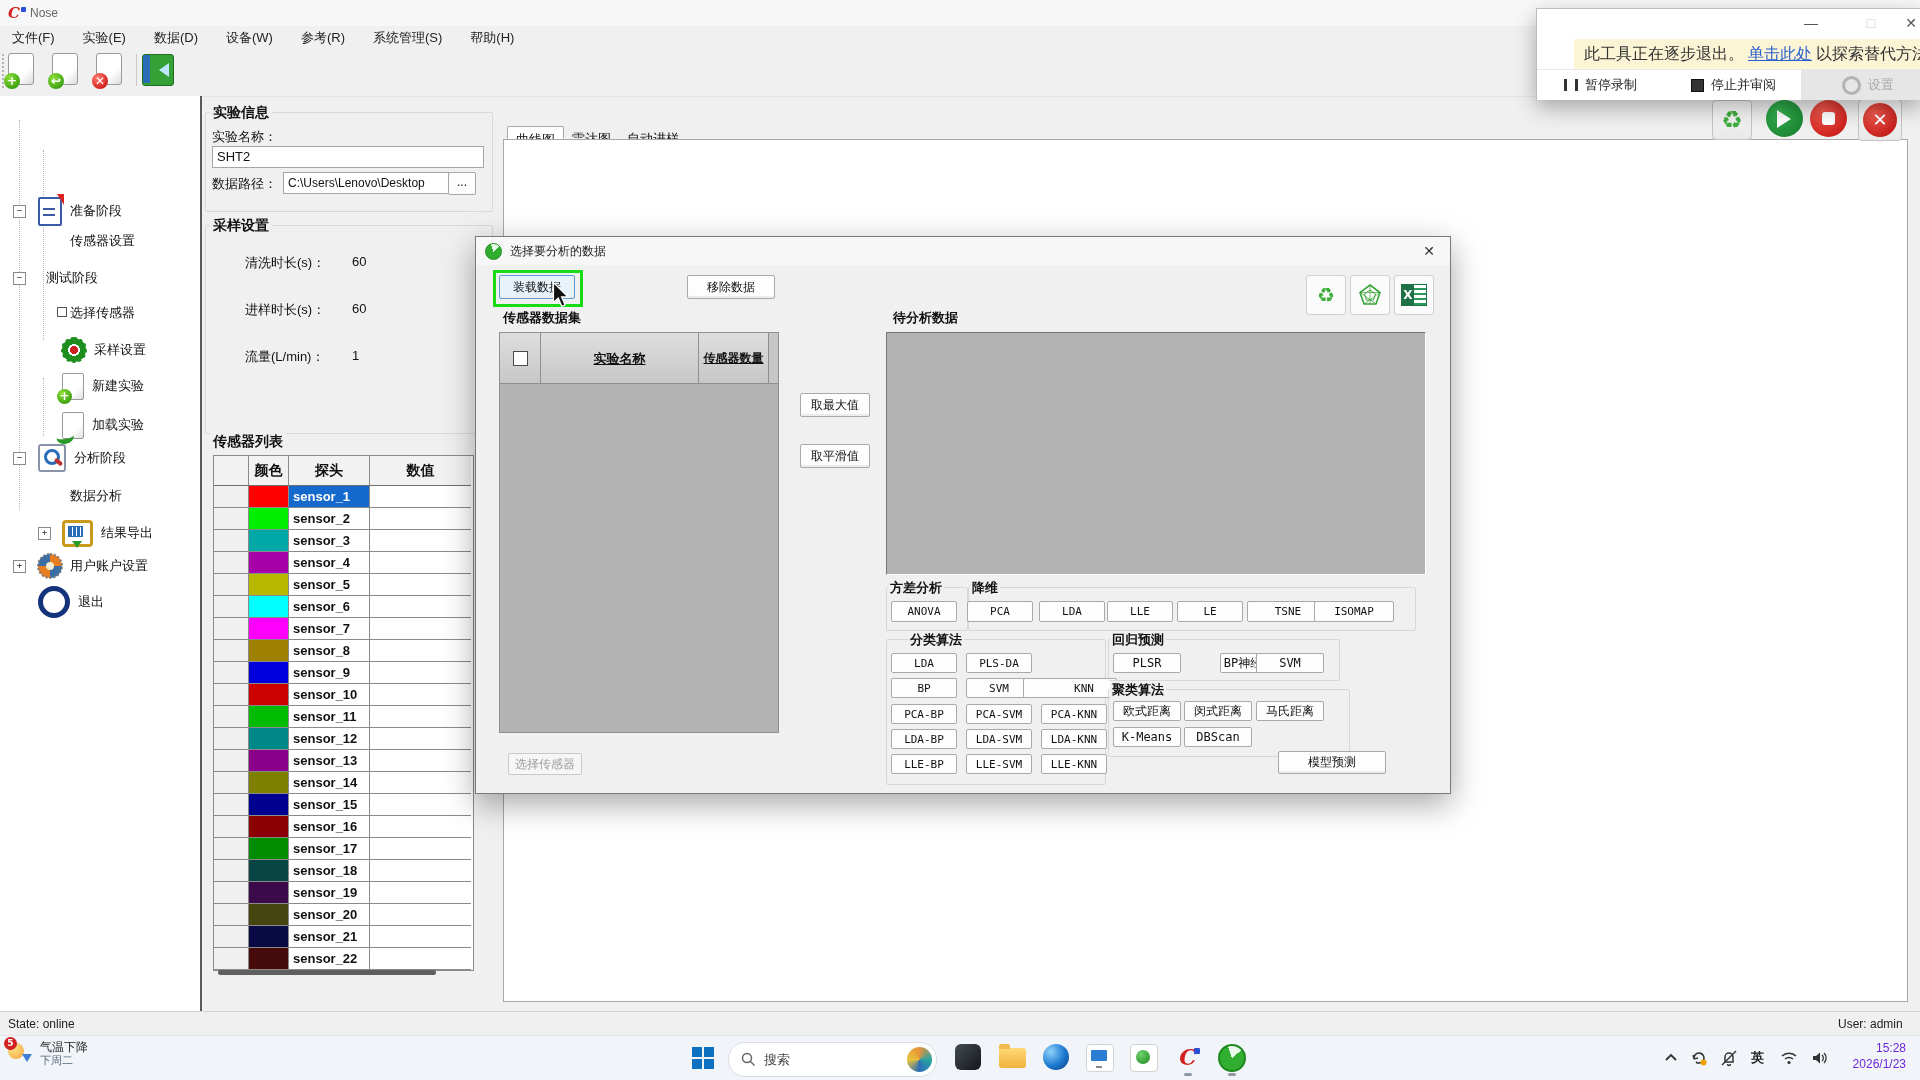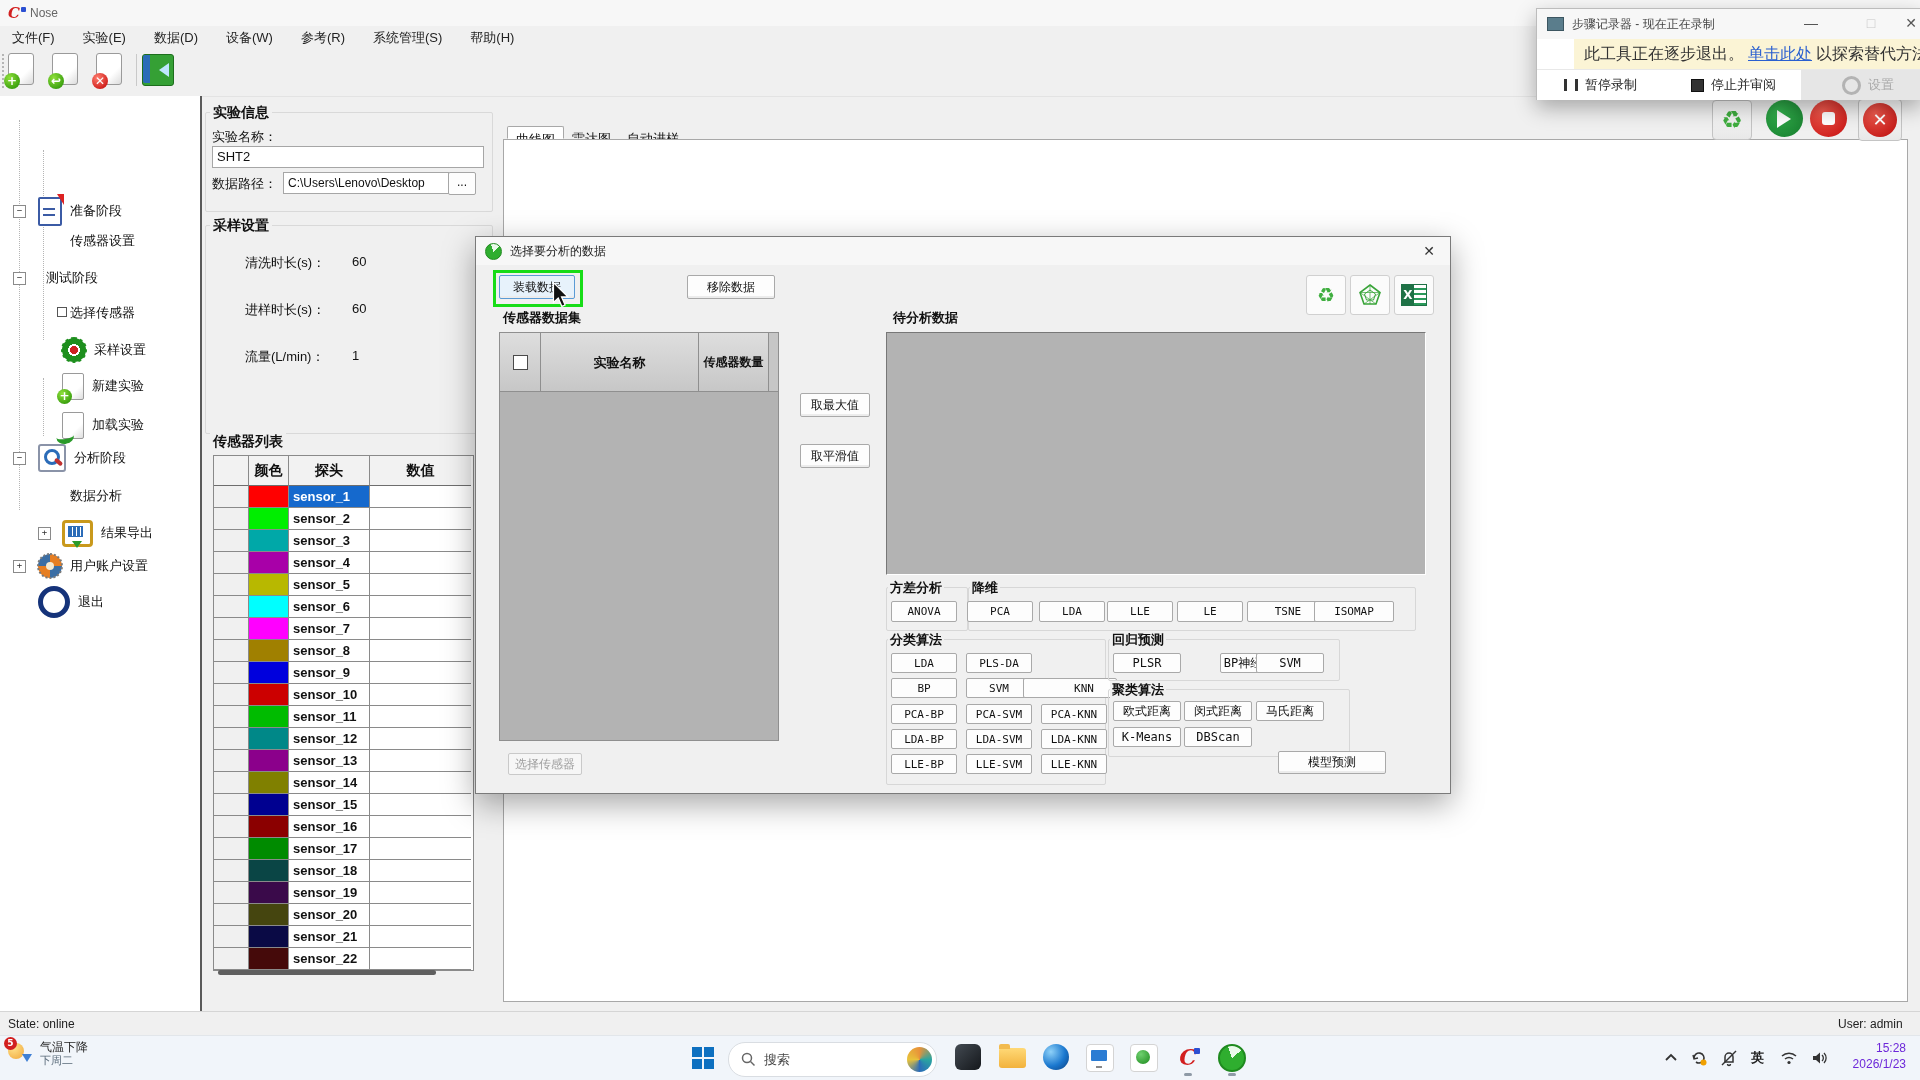--- a/index.html
+++ b/index.html
@@ -92,21 +92,21 @@
   .dlg-titlebar{position:absolute;left:0;top:0;width:100%;height:28px;background:#f7f7f7;display:flex;align-items:center;}
   .dlg-title{font-size:12px;color:#222;margin-left:8px;}
   .dlg-close{position:absolute;right:10px;top:4px;width:22px;height:20px;text-align:center;font-size:14px;color:#333;line-height:20px;}
   .dlg-body{position:absolute;left:0;top:28px;width:974px;height:528px;}
   .btn{position:absolute;background:#fdfdfd;border:1px solid #a9a9a9;border-radius:2px;font-size:12px;display:flex;align-items:center;justify-content:center;box-shadow:inset 0 -2px 0 #ececec;}
   .hl-frame{position:absolute;border:3px solid #17dc17;}
   .load-btn{background:#e7f2fb;border-color:#5a9bd5;}
   .gcap{position:absolute;font-weight:bold;font-size:13px;color:#111;background:#f0f0f0;padding:0 2px;z-index:2;}
   .fset{position:absolute;border:1px solid #d7d7d7;border-radius:2px;}
   .dtable{position:absolute;left:23px;top:67px;width:280px;}
-  .dthead{display:grid;grid-template-columns:42px 158px 70px 10px;height:60px;}
+  .dthead{display:grid;grid-template-columns:42px 158px 70px 10px;height:52px;text-decoration:underline;}
   .dthc{background:linear-gradient(#dedede,#c7c7c7);border:1px solid #8f8f8f;border-left:0;display:flex;align-items:center;justify-content:center;font-weight:bold;font-size:13px;text-align:center;line-height:15px;}
   .dthc:first-child{border-left:1px solid #8f8f8f;}
   .dtbody{height:348px;background:#b3b3b3;border:1px solid #8f8f8f;border-top:0;}
   .chk{width:13px;height:13px;background:#fff;border:1px solid #4a4a4a;}
   .pending-panel{position:absolute;left:410px;top:67px;width:538px;height:241px;background:#b3b3b3;border:1px solid #909090;border-top-color:#777;border-left-color:#777;border-bottom-color:#fff;border-right-color:#fff;}
   .xbtn{position:absolute;background:#fdfdfd;border:1px solid #a9a9a9;border-radius:2px;font:11px "DejaVu Sans Mono",monospace;display:flex;align-items:center;justify-content:center;white-space:nowrap;}
   .xbtn.cn{font-size:12px;}
   .disabled-btn{color:#9d9d9d;background:#f6f6f6;border-color:#c9c9c9;box-shadow:none;}
   .tool-sq{position:absolute;width:38px;height:38px;background:#fbfbfb;border:1px solid #d0d0d0;border-radius:3px;display:flex;align-items:center;justify-content:center;}
   .excel-ico{width:24px;height:20px;background:#fff;border:1px solid #1e7145;display:flex;}
@@ -503,21 +503,21 @@
       <div id="dim-buttons">
           <div class="xbtn" style="left: 491px; top: 336px; width: 64px; height: 19px;">PCA</div>
           <div class="xbtn" style="left: 563px; top: 336px; width: 64px; height: 19px;">LDA</div>
           <div class="xbtn" style="left: 631px; top: 336px; width: 64px; height: 19px;">LLE</div>
           <div class="xbtn" style="left: 701px; top: 336px; width: 64px; height: 19px;">LE</div>
           <div class="xbtn" style="left: 771px; top: 336px; width: 64px; height: 19px; padding-left: 8px;">TSNE</div>
           <div class="xbtn" style="left: 838px; top: 336px; width: 78px; height: 19px;">ISOMAP</div>
         </div>
 
       <div class="fset" style="left:410px;top:374px;width:218px;height:144px"></div>
-      <div class="gcap" style="left:412px;top:366px">分类算法</div>
+      <div class="gcap" style="left:432px;top:366px">分类算法</div>
       <div id="cls-buttons">
           <div class="xbtn" style="left: 415px; top: 388px; width: 64px; height: 18px;">LDA</div>
           <div class="xbtn" style="left: 490px; top: 388px; width: 64px; height: 18px;">PLS-DA</div>
           <div class="xbtn" style="left: 415px; top: 413px; width: 64px; height: 18px;">BP</div>
           <div class="xbtn" style="left: 490px; top: 413px; width: 64px; height: 18px;">SVM</div>
           <div class="xbtn" style="left: 547px; top: 413px; width: 64px; height: 18px; padding-left: 28px;">KNN</div>
           <div class="xbtn" style="left: 415px; top: 439px; width: 64px; height: 18px;">PCA-BP</div>
           <div class="xbtn" style="left: 490px; top: 439px; width: 64px; height: 18px;">PCA-SVM</div>
           <div class="xbtn" style="left: 565px; top: 439px; width: 64px; height: 18px;">PCA-KNN</div>
           <div class="xbtn" style="left: 415px; top: 464px; width: 64px; height: 18px;">LDA-BP</div>
@@ -544,24 +544,20 @@
           <div class="xbtn cn" style="left: 780px; top: 436px; width: 66px; height: 18px;">马氏距离</div>
           <div class="xbtn cn" style="left: 637px; top: 462px; width: 66px; height: 18px;">K-Means</div>
           <div class="xbtn cn" style="left: 708px; top: 462px; width: 66px; height: 18px;">DBScan</div>
         </div>
 
       <div class="btn" style="left:802px;top:486px;width:106px;height:21px">模型预测</div>
     </div>
   </div>
 
   <div class="abs recorder">
-    <div class="rec-title">
-      <div class="rec-ico"></div>
-      <div class="rec-title-txt">步骤记录器 - 现在正在录制</div>
-    </div>
     <div class="rec-ctl" style="left:264px">—</div>
     <div class="rec-ctl" style="left:324px;color:#c9c9c9">□</div>
     <div class="rec-ctl" style="left:364px">✕</div>
     <div class="rec-banner">
       <span style="margin-left:10px">此工具正在逐步退出。</span>
       <span class="rec-link">单击此处</span>
       <span>以探索替代方法。</span>
     </div>
     <div class="rec-toolbar">
       <div class="rec-gray"></div>

